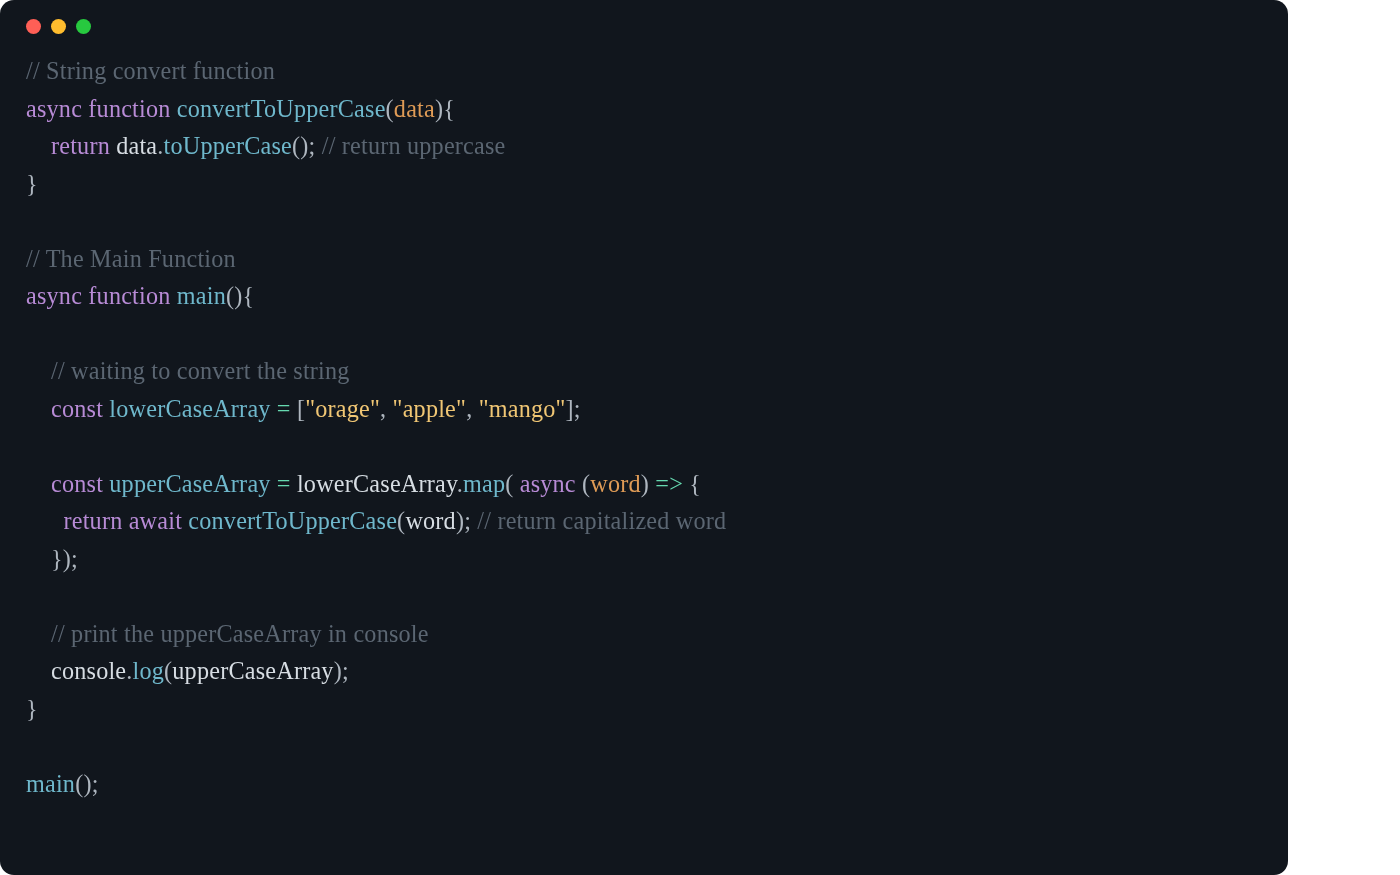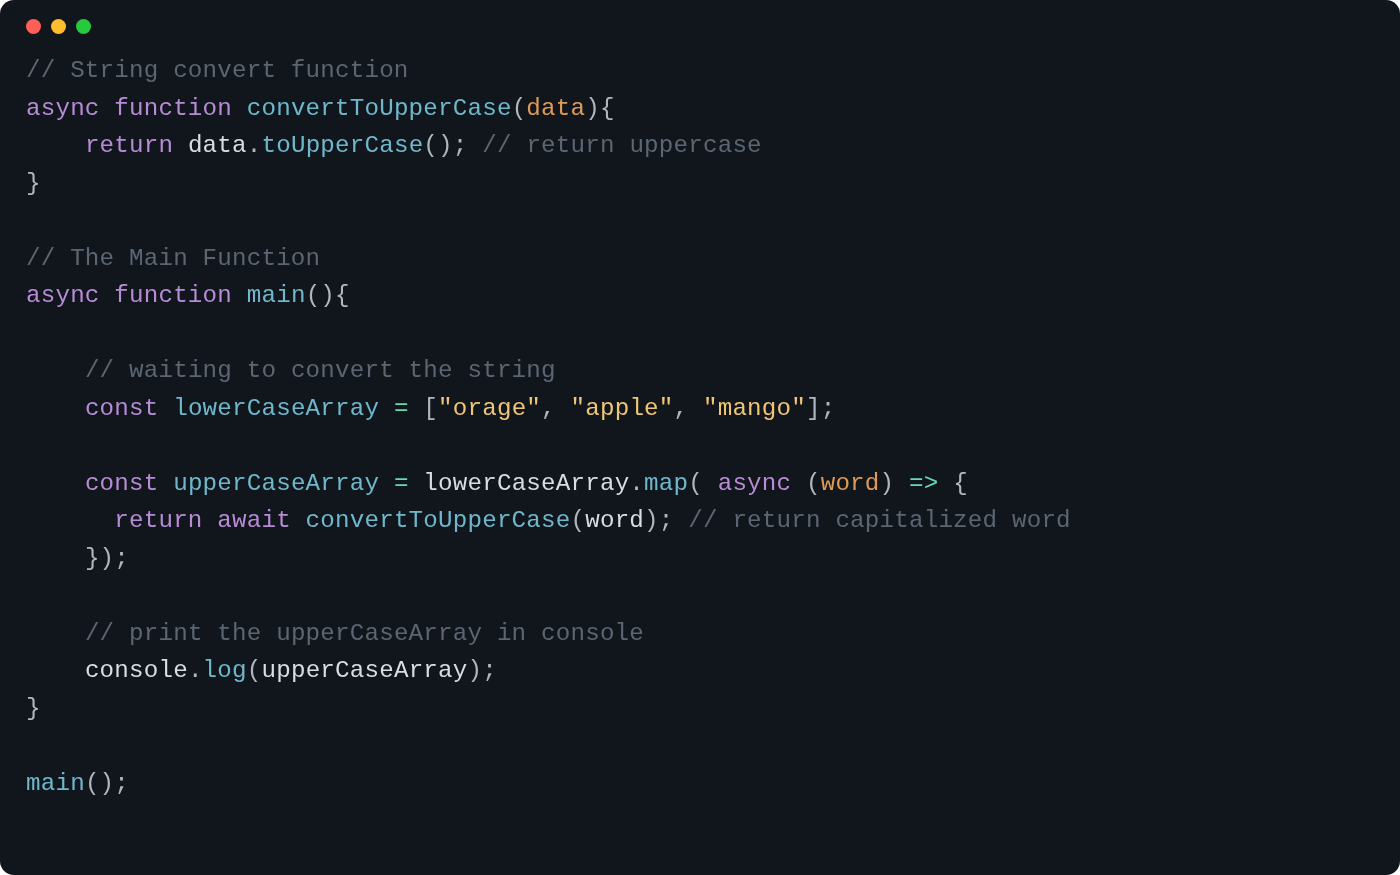--- a/index.html
+++ b/index.html
@@ -1,21 +1,21 @@
 <!DOCTYPE html>
 <html><head>
 <meta charset="utf-8">
 <style>
   html,body{margin:0;padding:0;background:#fff;}
   .window{
-    width:1400px;height:875px;box-sizing:border-box;
+    width:1288px;height:875px;box-sizing:border-box;
     background:#11161d;
     border-radius:14px;
     overflow:hidden;
-    font-family:Liberation Mono, monospace;
+    font-family:Liberation Serif, serif;
     padding:0 26px 26px 26px;
   }
   .titlebar{height:52px;display:flex;align-items:center;gap:10px;}
   .tl-dot{width:15px;height:15px;border-radius:50%;}
   .tl-red{background:#ff5f56;}
   .tl-yellow{background:#ffbd2e;}
   .tl-green{background:#27c93f;}
 
   pre.code{
     margin:0;

